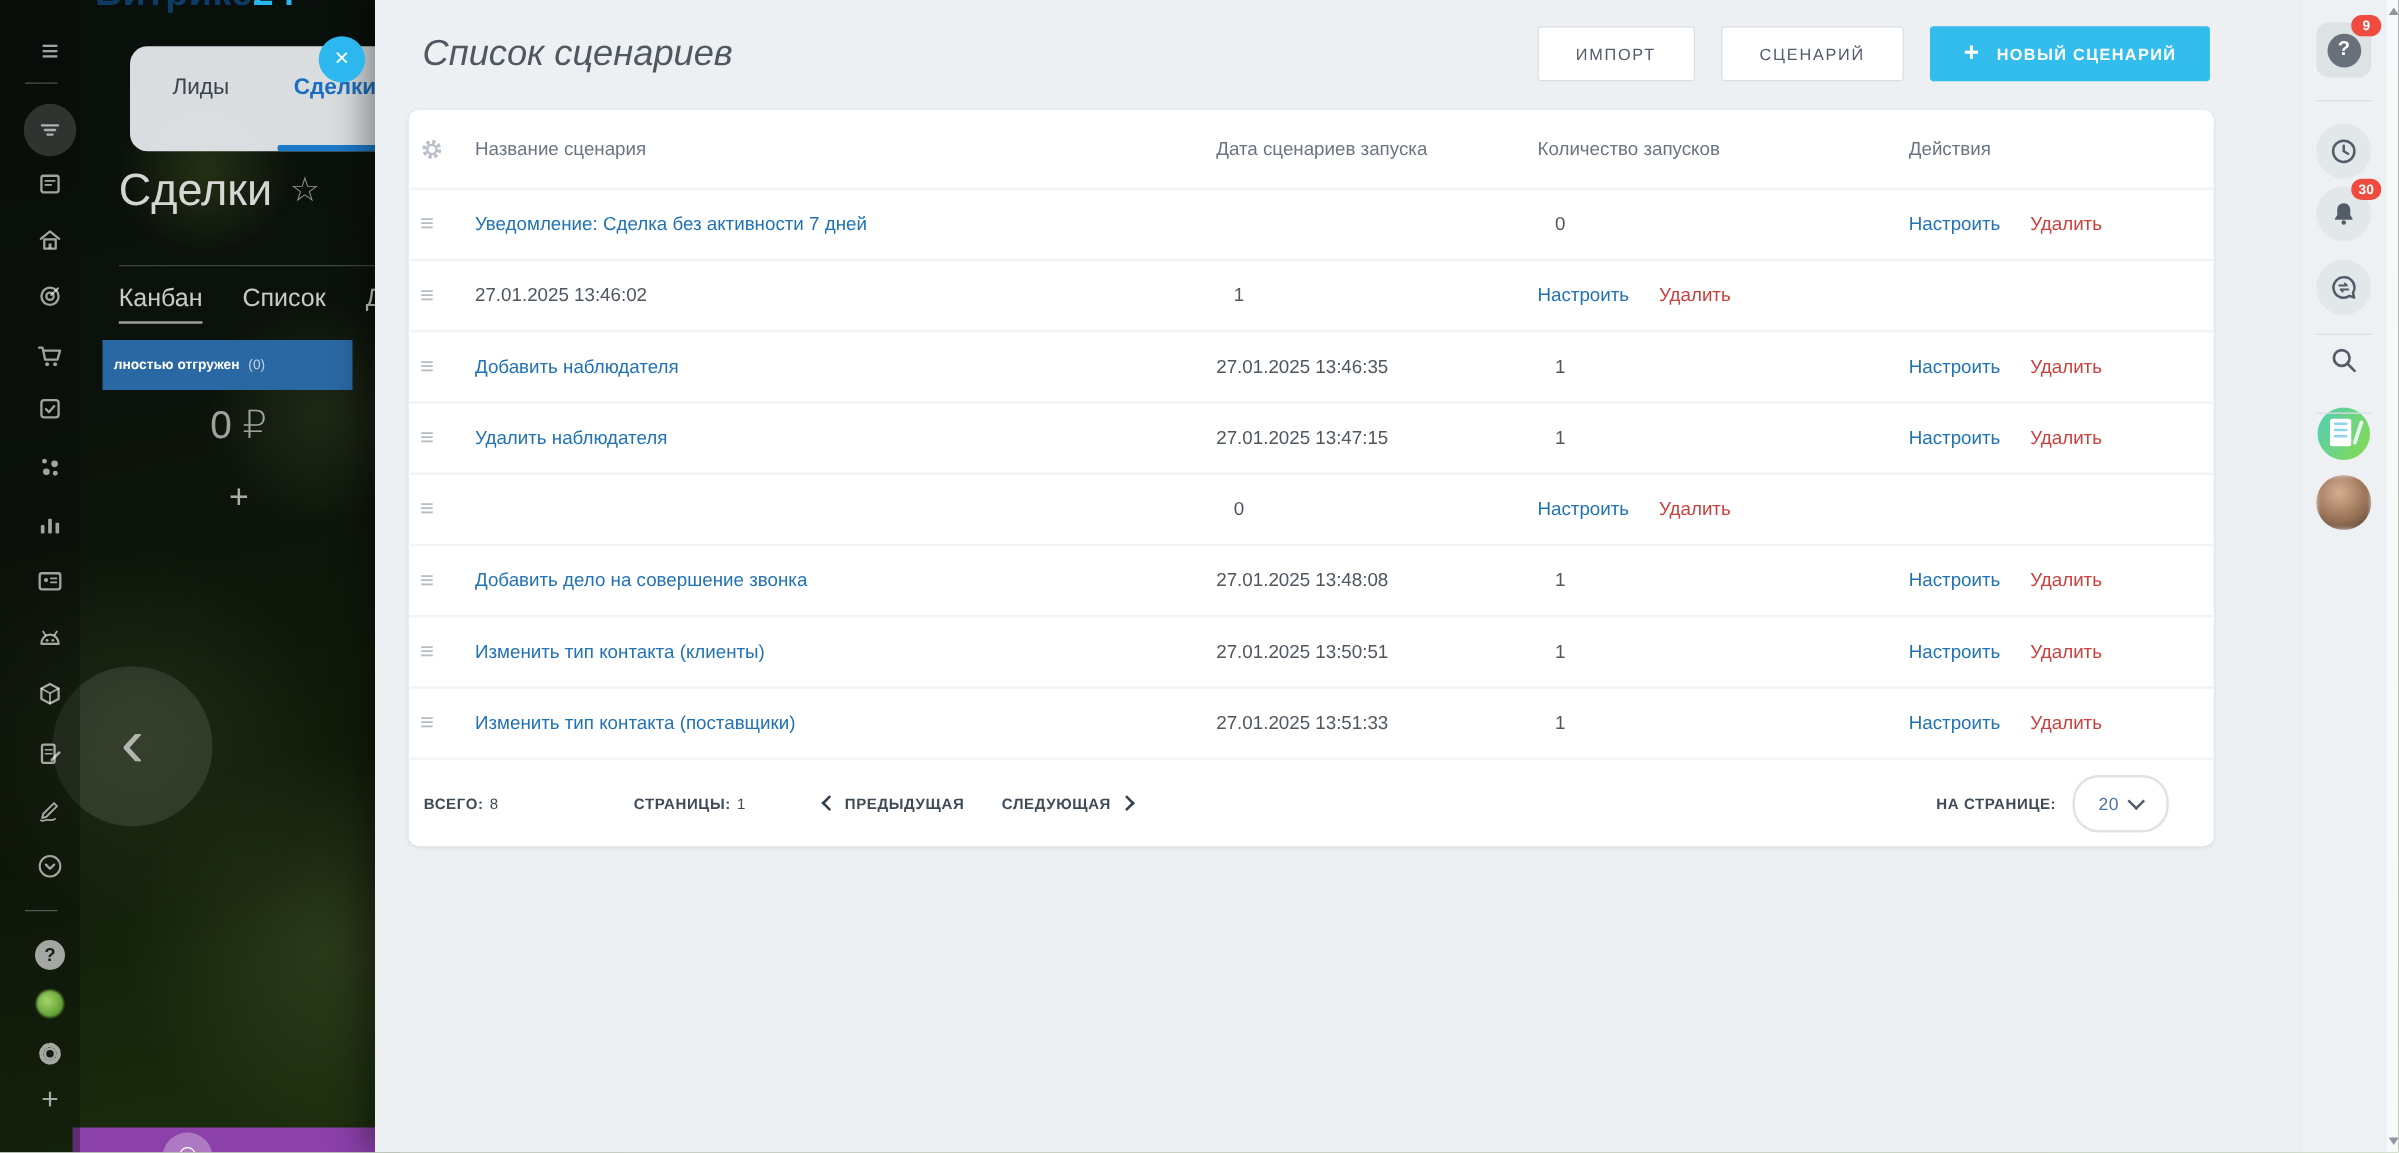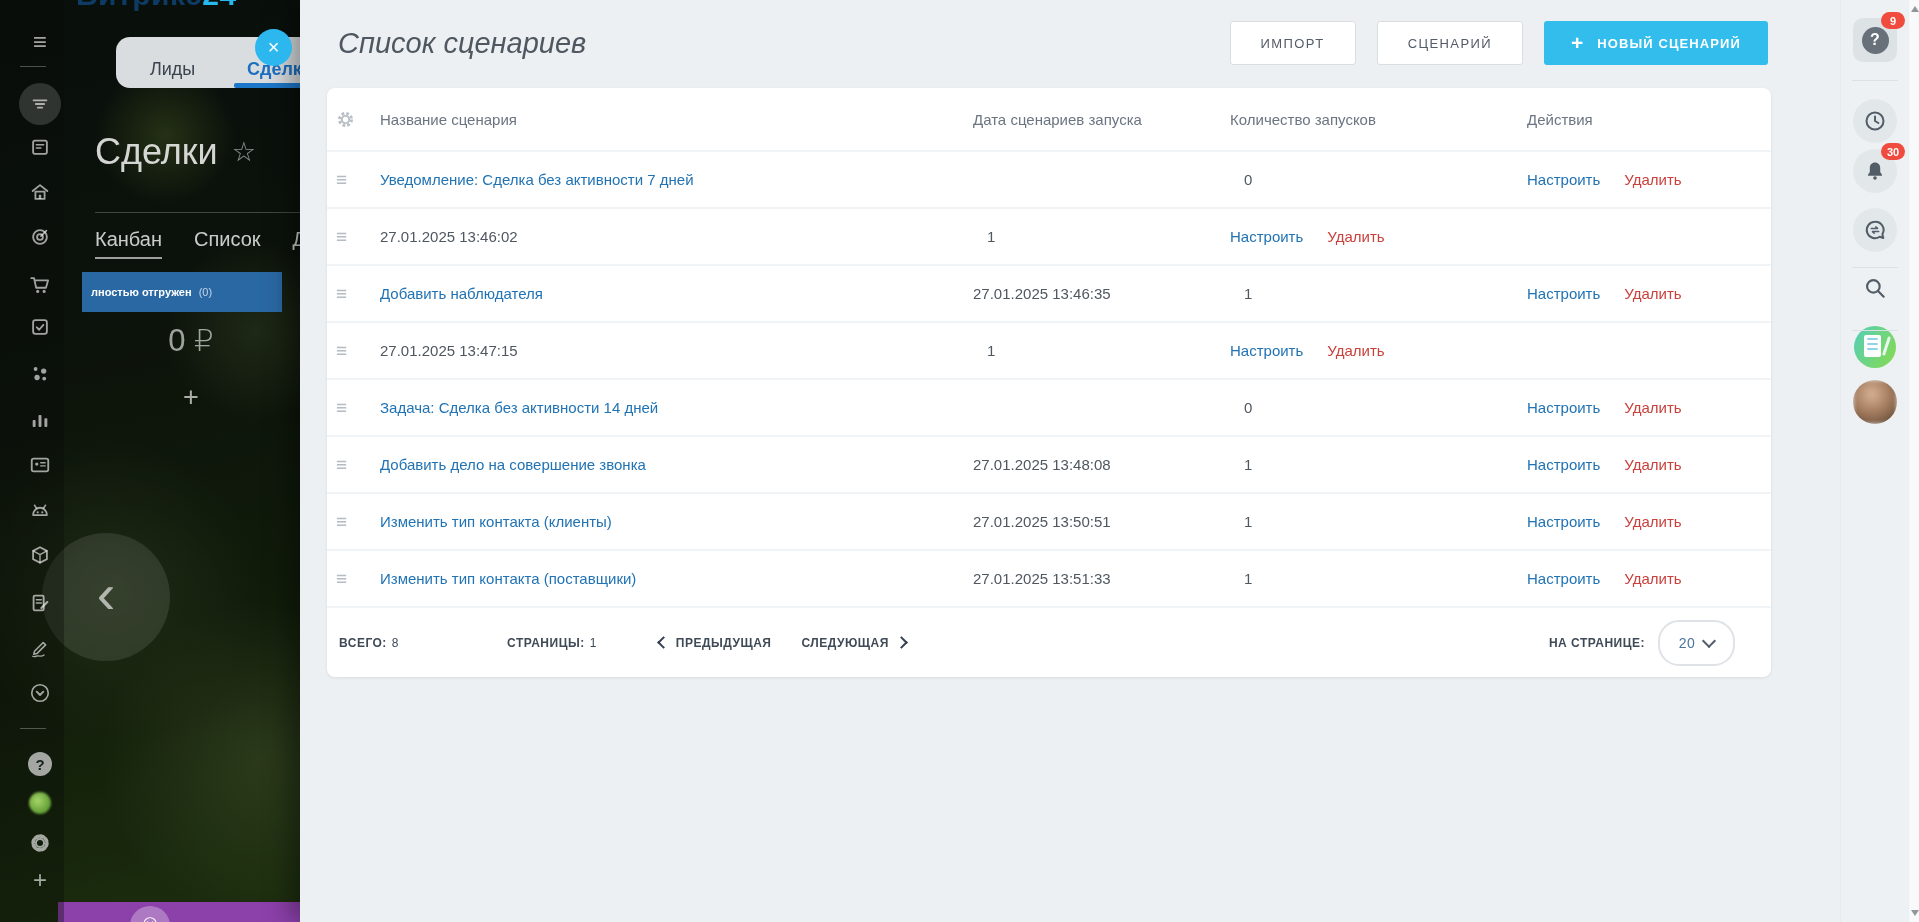--- a/index.html
+++ b/index.html
@@ -10,21 +10,21 @@
       radial-gradient(circle at 255px 330px, rgba(210,245,130,.18), transparent 90px),
       radial-gradient(circle at 110px 590px, rgba(225,255,150,.14), transparent 150px),
       radial-gradient(circle at 260px 760px, rgba(225,255,150,.20), transparent 160px),
       linear-gradient(168deg,#0d1410 0%,#131c0f 28%,#1d2e0e 52%,#2e4a14 72%,#47701f 100%);}
   .dim{position:absolute;left:0;top:0;width:320px;height:922px;background:rgba(4,9,7,.45);z-index:1;}
 
   
   .underlay{position:absolute;left:0;top:0;width:300px;height:922px;z-index:2;overflow:hidden;}
   .b24-logo{position:absolute;left:76px;top:-22px;font-size:30px;font-weight:800;color:#0e3b63;letter-spacing:.5px;}
   .b24-logo .n24{color:#27b8ef;}
-  .tab-pill{position:absolute;left:116px;top:37px;width:240px;height:51px;background:rgba(233,237,240,.93);
+  .tab-pill{position:absolute;left:104px;top:37px;width:240px;height:84px;background:rgba(233,237,240,.93);
     border-radius:14px;}
   .tab-pill .lead{position:absolute;left:34px;top:22px;font-size:18px;color:#3a434e;}
   .tab-pill .deal{position:absolute;left:131px;top:22px;font-size:18px;color:#1b6fc0;font-weight:600;}
   .tab-underline{position:absolute;left:118px;bottom:0;width:115px;height:5px;background:#1d78c9;border-radius:2px;}
   .page-heading{position:absolute;left:95px;top:131px;font-size:36px;font-weight:300;color:rgba(255,255,255,.82);
     display:flex;align-items:center;gap:14px;}
   .page-heading .star{font-size:27px;color:rgba(255,255,255,.55);}
   .heading-divider{position:absolute;left:95px;top:212px;width:205px;height:1px;background:rgba(255,255,255,.22);}
   .view-tabs{position:absolute;left:95px;top:228px;display:flex;gap:32px;font-size:20px;color:rgba(255,255,255,.78);}
   .view-tab.active{border-bottom:2px solid rgba(255,255,255,.6);padding-bottom:6px;}
@@ -365,30 +365,30 @@
             <a class="cell name-link">Добавить наблюдателя</a>
             <span class="cell date">27.01.2025 13:46:35</span>
             <span class="cell count">1</span>
             <span class="cell actions">
               <a class="action-link configure">Настроить</a>
               <a class="action-link delete">Удалить</a>
             </span>
           </div>
           <div class="t-row">
             <span class="cell handle">≡</span>
+            <a class="cell name-link">Удалить наблюдателя</a>
             <span class="cell date">27.01.2025 13:47:15</span>
             <span class="cell count">1</span>
             <span class="cell actions">
               <a class="action-link configure">Настроить</a>
               <a class="action-link delete">Удалить</a>
             </span>
           </div>
           <div class="t-row">
             <span class="cell handle">≡</span>
-            <a class="cell name-link">Задача: Сделка без активности 14 дней</a>
             <span class="cell date"></span>
             <span class="cell count">0</span>
             <span class="cell actions">
               <a class="action-link configure">Настроить</a>
               <a class="action-link delete">Удалить</a>
             </span>
           </div>
           <div class="t-row">
             <span class="cell handle">≡</span>
             <a class="cell name-link">Добавить дело на совершение звонка</a>

